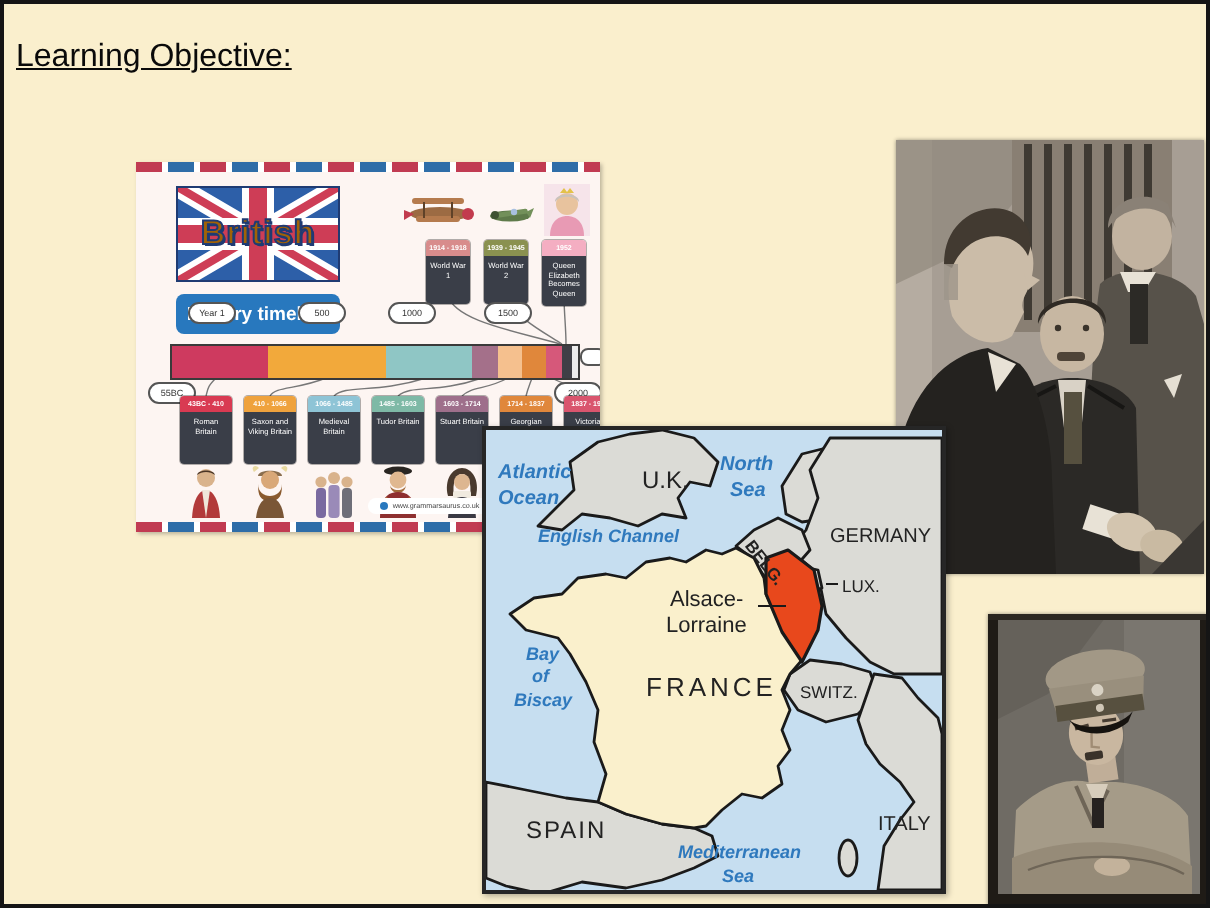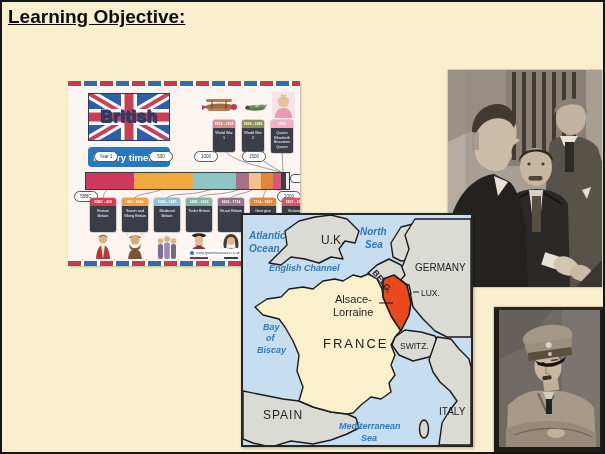--- a/index.html
+++ b/index.html
@@ -1,35 +1,35 @@
 <!DOCTYPE html>
 <html><head>
 <meta charset="utf-8">
 <style>
   html,body{margin:0;padding:0;background:#888;}
   .slide{position:relative;width:605px;height:454px;background:#FAEFCD;overflow:hidden;
          font-family:"Liberation Sans","DejaVu Sans",sans-serif;}
   .slide-border{position:absolute;inset:0;border:2px solid #151515;z-index:40;pointer-events:none;}
 
   
-  .title{position:absolute;left:8px;top:6px;z-index:5;color:#0a0a0a;font-weight:bold;
-         font-size:19px;line-height:22px;}
+  .title{position:absolute;left:8px;top:18px;z-index:5;color:#0a0a0a;font-weight:normal;
+         font-size:16px;line-height:22px;}
   .title div{text-decoration:underline;}
 
   
   .poster{position:absolute;left:68px;top:81px;width:232px;height:185px;background:#FDF5F2;
           overflow:hidden;z-index:2;box-shadow:1px 1px 2px rgba(0,0,0,.25);}
   .pborder{position:absolute;background:repeating-linear-gradient(90deg,#C13B52 0 13px,#fff 13px 16px,#2E6DA8 16px 29px,#fff 29px 32px);height:5px;left:0;right:0;z-index:6;}
   .pborder.top{top:0}.pborder.bottom{bottom:0}
   .pborder.v{width:5px;top:0;bottom:0;background:repeating-linear-gradient(180deg,#C13B52 0 13px,#fff 13px 16px,#2E6DA8 16px 29px,#fff 29px 32px);}
   .pborder.left{left:0}.pborder.right{right:0;left:auto}
 
   .flag{position:absolute;left:20px;top:12px;width:82px;height:48px;}
   .brand{position:absolute;left:20px;top:12px;width:82px;height:48px;display:flex;align-items:center;justify-content:center;
-         color:#404040;font-weight:bold;font-size:17px;letter-spacing:.5px;-webkit-text-stroke:1px #1F3B73;
+         color:#a16207;font-weight:bold;font-size:17px;letter-spacing:.5px;-webkit-text-stroke:1px #1F3B73;
          text-shadow:1px 1px 0 #1F3B73;}
   .banner{position:absolute;left:20px;top:66px;width:82px;height:20px;background:#2878BE;border-radius:4px;
           color:#fff;font-weight:bold;font-size:9.5px;display:flex;align-items:center;justify-content:center;}
 
   .tick{position:absolute;width:22px;height:9px;border:1px solid #555;border-radius:6px;background:#fff;
         font-size:4.5px;color:#333;display:flex;align-items:center;justify-content:center;z-index:4;}
   .endtag{position:absolute;left:222px;top:93px;width:11px;height:7px;border:1px solid #555;border-radius:4px;background:#fff;z-index:4;}
 
   .bar{position:absolute;left:17px;top:91px;width:203px;height:16px;display:flex;border:1px solid #3a3a3a;z-index:3;}
   .bar div{height:100%;}

